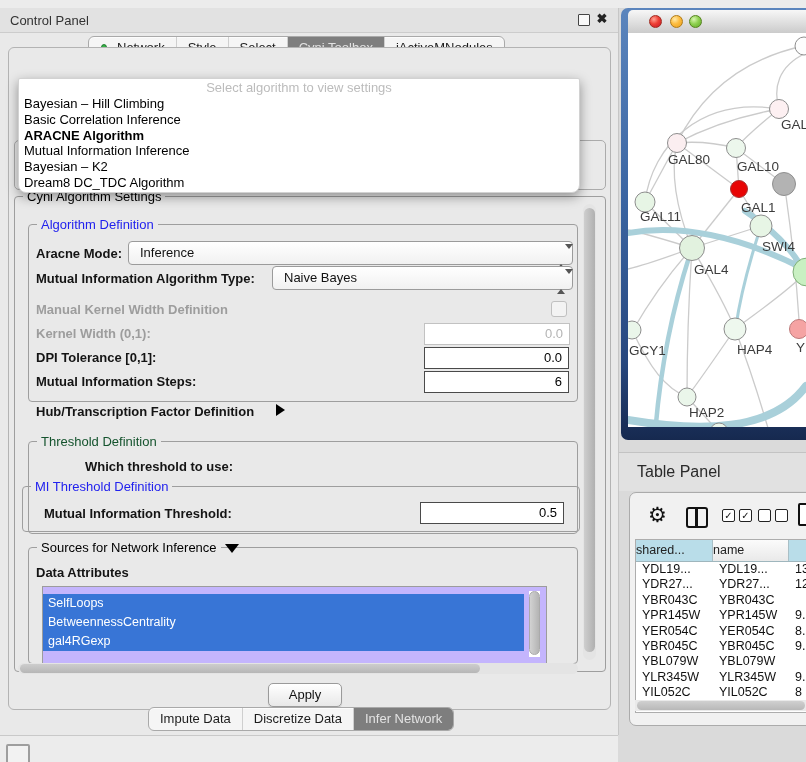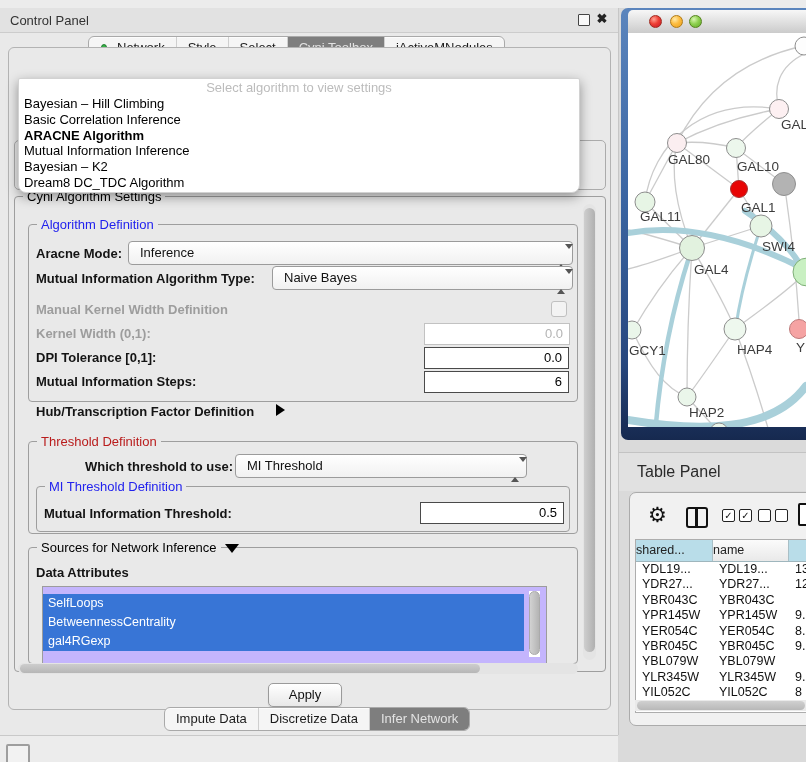--- a/index.html
+++ b/index.html
@@ -180,28 +180,24 @@
   <span class="flabel" style="left:36px;top:342px;">DPI Tolerance [0,1]:</span>
   <span class="tfield enabled" style="left:424px;top:339px;width:137px;">0.0</span>
 
   <span class="flabel" style="left:36px;top:366px;">Mutual Information Steps:</span>
   <span class="tfield enabled" style="left:424px;top:363px;width:137px;">6</span>
 
   <span class="flabel" style="left:36px;top:396px;">Hub/Transcription Factor Definition</span>
   <span class="tri-right" style="left:276px;top:396px;"></span>
 
   <div class="groupbox" style="left:28px;top:433px;width:548px;height:91px;">
-    <span class="grouplabel" style="color:#b91c1c;">Threshold Definition</span>
+    <span class="grouplabel" style="color:#14532d;">Threshold Definition</span>
   </div>
   <span class="flabel" style="left:85px;top:451px;">Which threshold to use:</span>
-  <div class="combo" style="left:235px;top:446px;width:279px;">
-    <span>MI Threshold</span>
-    <span class="arrows"><span class="arr-up"></span><span class="arr-dn"></span></span>
-  </div>
-  <div class="groupbox" style="left:36px;top:478px;width:532px;height:44px;">
+  <div class="groupbox" style="left:22px;top:478px;width:532px;height:44px;padding-left:24px;">
     <span class="grouplabel" style="color:#2222ee;">MI Threshold Definition</span>
   </div>
   <span class="flabel" style="left:44px;top:498px;">Mutual Information Threshold:</span>
   <span class="tfield enabled" style="left:420px;top:494px;width:136px;">0.5</span>
 
   <div class="groupbox" style="left:28px;top:539px;width:548px;height:115px;">
     <span class="grouplabel">Sources for Network Inference</span>
     <span class="tri-down" style="left:196px;top:-4px;"></span>
   </div>
   <span class="flabel" style="left:36px;top:557px;">Data Attributes</span>
@@ -217,21 +213,21 @@
 
   <div class="vscroll" style="left:583px;top:196px;height:456px;">
     <div class="thumb" style="top:4px;height:444px;"></div>
   </div>
   <div class="hscroll" style="left:18px;top:655px;width:560px;">
     <div class="thumb" style="left:2px;width:460px;"></div>
   </div>
 
   <div class="abs" id="apply-btn">Apply</div>
 
-  <div class="abs tabbar" style="left:164px;top:699px;text-align:right;">
+  <div class="abs tabbar" style="left:148px;top:699px;text-align:right;">
     <div class="tab">
         <span>Impute Data</span>
       </div>
     <div class="tab">
         <span>Discretize Data</span>
       </div>
     <div class="tab selected">
         <span>Infer Network</span>
       </div>
   </div>

